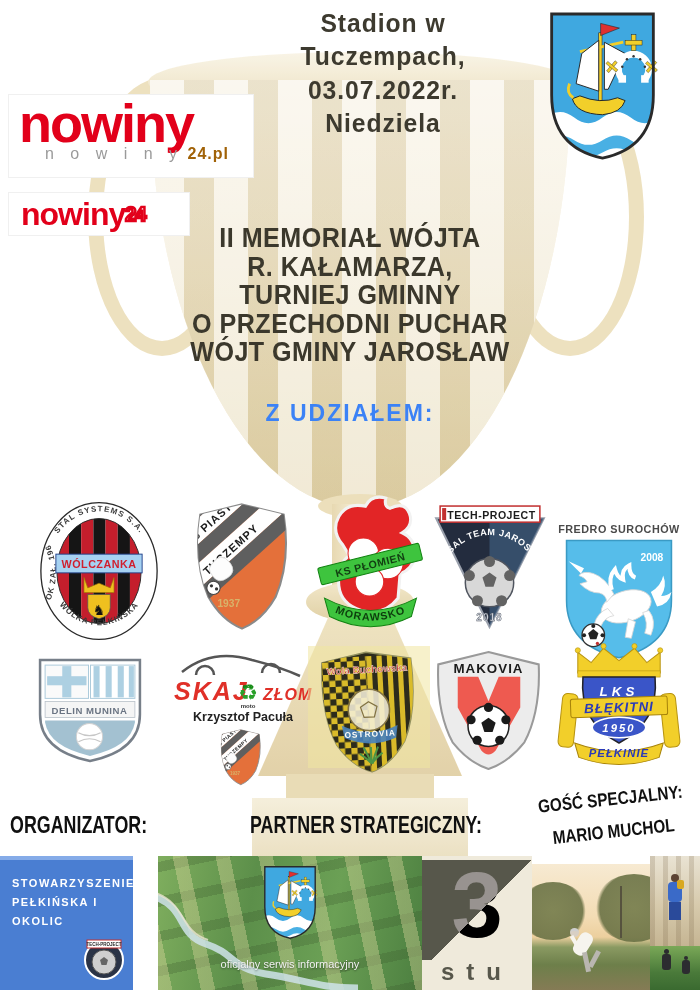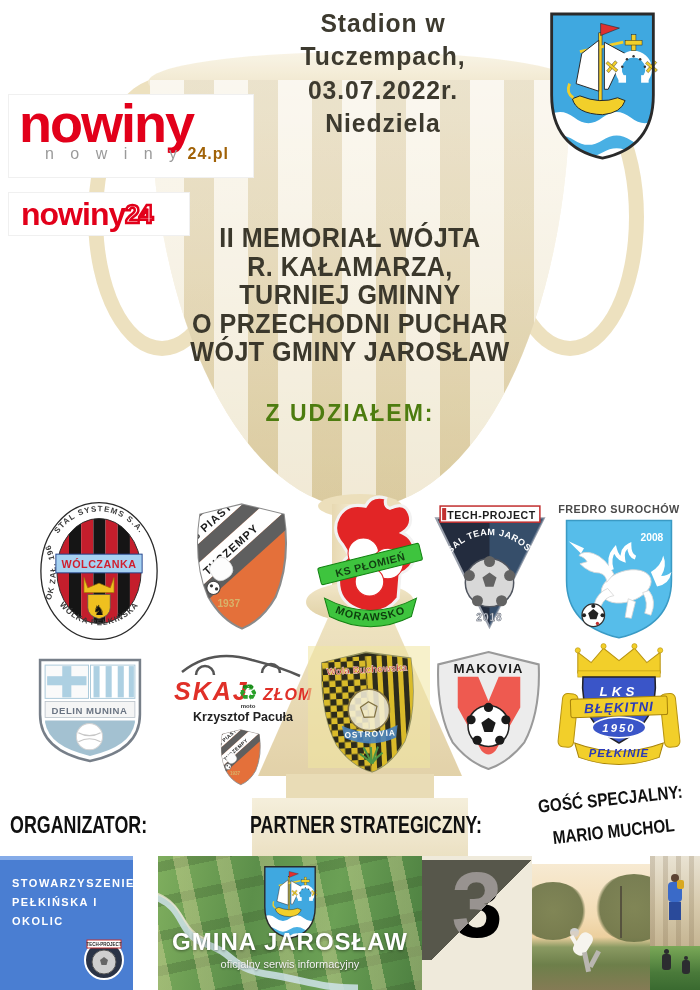--- a/index.html
+++ b/index.html
@@ -39,29 +39,29 @@
     transform:scale(.95,1.02);transform-origin:top center;}
 
   .panel{background:#fff;border:1px solid #f0f0f0;}
   #nowiny-box{left:8px;top:94px;width:246px;height:84px;padding:2px 10px;box-sizing:border-box;}
   .nowiny-main{font-size:54px;font-weight:bold;color:#e2001a;letter-spacing:-2px;line-height:52px;}
   .nowiny-sub{font-size:16px;margin-top:-4px;padding-left:26px;}
   .nowiny-sub .g{color:#9a9a9a;letter-spacing:6px;}
   .nowiny-sub .r{color:#a16207;letter-spacing:1px;font-weight:bold;}
   #nowiny24-box{left:8px;top:192px;width:182px;height:44px;display:flex;align-items:center;padding-left:12px;box-sizing:border-box;}
   .n24-text{font-size:32px;font-weight:bold;color:#e2001a;letter-spacing:-1px;}
-  .n24-num{font-size:26px;font-weight:bold;color:#fff;-webkit-text-stroke:2.5px #e2001a;letter-spacing:-1px;}
+  .n24-num{font-size:20px;font-weight:bold;color:#fff;-webkit-text-stroke:2.5px #e2001a;letter-spacing:-1px;}
 
   #herb-top{left:546px;top:8px;}
 
   .main-title{left:120px;top:224px;width:460px;text-align:center;
     font-weight:bold;font-size:27px;line-height:28.5px;letter-spacing:.5px;color:#3b382c;
     transform:scaleX(.93);transform-origin:top center;}
   .participation{left:120px;top:400px;width:460px;text-align:center;
-    font-weight:bold;font-size:23px;letter-spacing:2px;color:#4d7c0f;}
+    font-weight:bold;font-size:23px;letter-spacing:2px;color:#3b82f6;}
 
   .crest{position:absolute;z-index:2;}
   svg text{font-family:"Liberation Sans",sans-serif;}
 
   .wola-bg{left:308px;top:646px;width:122px;height:122px;background:rgba(240,230,160,.55);}
 
   .foot-label{position:absolute;z-index:3;font-weight:bold;color:#101010;font-size:21px;
     letter-spacing:0px;transform:scale(.85,1.1);transform-origin:left top;}
   #org-label{left:10px;top:812px;}
   #partner-label{left:250px;top:812px;}
@@ -312,21 +312,21 @@
       <polygon points="57,72 64,77 61,86 53,86 50,77" fill="#636363"></polygon>
       <circle cx="57" cy="61" r="5.5" fill="#636363"></circle>
       <circle cx="77" cy="75" r="5.5" fill="#636363"></circle>
       <circle cx="69" cy="100" r="5.5" fill="#636363"></circle>
       <circle cx="45" cy="100" r="5.5" fill="#636363"></circle>
       <circle cx="37" cy="75" r="5.5" fill="#636363"></circle>
       <text x="57" y="120" text-anchor="middle" font-size="10" font-weight="bold" fill="#d4d9e2" stroke="#50555f" stroke-width=".4" letter-spacing="1">2018</text>
     </svg>
   </div>
 
-  <div class="crest" style="left:552px;top:500px;">
+  <div class="crest" style="left:552px;top:520px;">
     <svg width="134" height="144" viewBox="0 0 130 140">
       <text x="65" y="13" text-anchor="middle" font-size="10.5" font-weight="bold" fill="#4a4a4a" letter-spacing=".5">FREDRO SUROCHÓW</text>
       <path d="M14,20 H116 V78 Q116,122 65,134 Q14,122 14,78 Z" fill="#56bdea" stroke="#3a9ac4" stroke-width="1.5"></path>
       <text x="97" y="40" text-anchor="middle" font-size="10" font-weight="bold" fill="#ffffff">2008</text>
       <g fill="#ffffff" stroke="#d5d5d5" stroke-width=".8">
         <ellipse cx="72" cy="84" rx="25" ry="15" transform="rotate(-18 72 84)"></ellipse>
         <path d="M88,90 q6,10 2,20 l6,2 q6,-14 -2,-24 z"></path>
         <path d="M54,86 q-10,4 -13,15 l6,3 q4,-10 13,-11 z"></path>
         <path d="M74,96 l-3,18 6,1 4,-16 z"></path>
         <path d="M60,72 Q52,56 40,52 Q30,49 26,54 q6,2 8,6 l-7,2 q9,9 19,9 q7,2 7,9 z"></path>
@@ -480,27 +480,27 @@
       <div class="fields"></div>
       <svg class="river" width="264" height="134" viewBox="0 0 264 134">
         <path d="M-5,40 C30,52 18,78 48,88 C78,98 72,112 108,118 C148,124 160,132 200,132" fill="none" stroke="#cfe3ea" stroke-width="7" opacity=".85"></path>
         <path d="M-5,36 C30,48 20,74 50,84" fill="none" stroke="#e8e4d0" stroke-width="2" opacity=".8"></path>
       </svg>
       <div class="gmina-arms">
         <svg width="56" height="77" viewBox="0 0 120 165">
             <use href="#herb"></use>
           </svg>
       </div>
-      <div class="gmina-title">GMINA JAROSŁAW</div>
       <div class="gmina-sub">oficjalny serwis informacyjny</div>
     </div>
 
     <div id="threestu">
       <div class="sq"></div>
       <div class="digit">3</div>
+      <div class="letters">stu</div>
     </div>
 
     <div id="sunset">
       <div class="tree" style="left:-14px;top:18px;width:70px;height:58px;"></div>
       <div class="tree" style="left:62px;top:10px;width:80px;height:68px;"></div>
       <div class="pole"></div>
       <div class="freestyler">
         <div class="head"></div>
           <div class="torso"></div>
           <div class="arm"></div>

